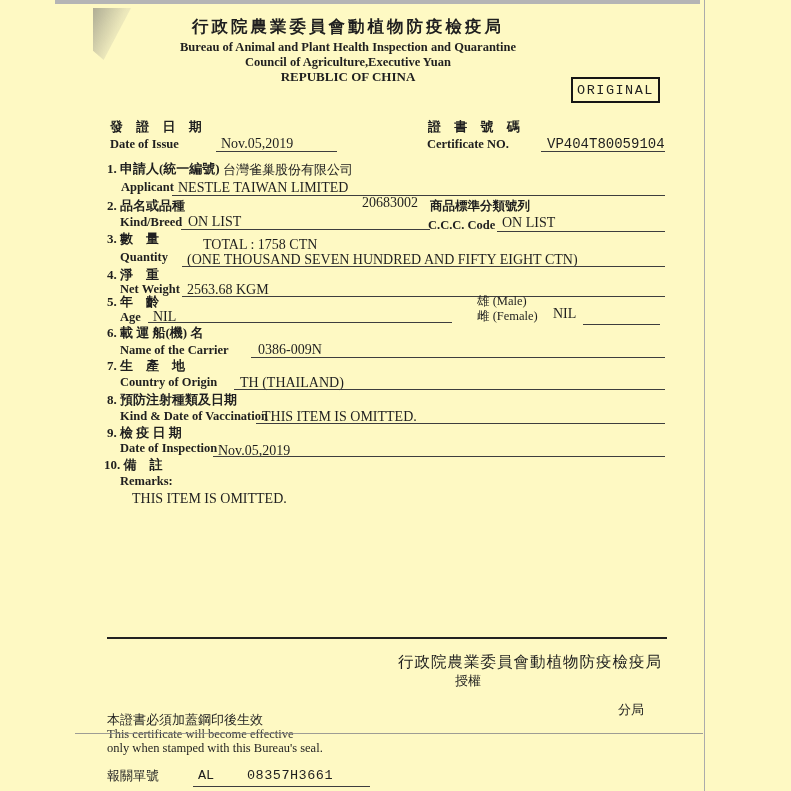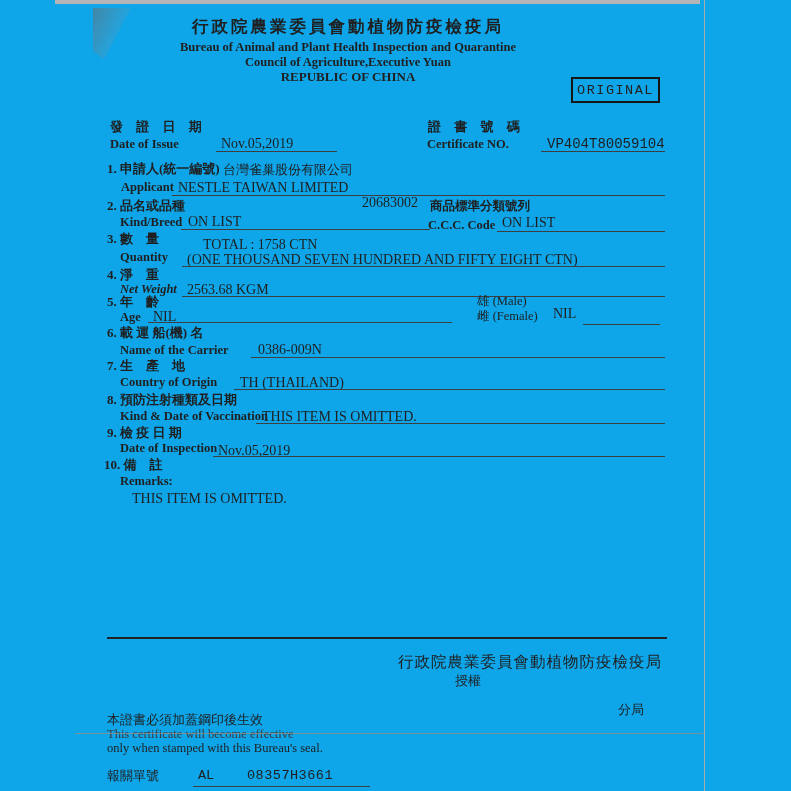--- a/index.html
+++ b/index.html
@@ -1,18 +1,18 @@
 <!DOCTYPE html>
 <html><head>
 <meta charset="utf-8">
 <style>
   html,body{margin:0;padding:0;background:#ffffff;}
   .scan{
     position:relative;width:791px;height:791px;overflow:hidden;
-    background:#0ea5e9;
+    background:#fef9c3;
     font-family:"Liberation Serif", serif;
     color:#1f1f1f;
   }
   .abs{position:absolute;line-height:1;white-space:nowrap;}
   .ctr{text-align:center;}
   .cjkb{font-weight:700;}
   .enb{font-weight:700;font-size:12.5px;}
   .val{font-size:14px;}
   .mono{font-family:"Liberation Mono", monospace;}
   .ul{position:absolute;height:0;border-bottom:1.2px solid #3e3e3e;}
@@ -77,21 +77,21 @@
   <div class="abs val" style="left:502px;top:216px;">ON LIST</div>
   <div class="ul" style="left:497px;top:231px;width:168px;"></div>
 
   <div class="abs cjkb" style="left:107px;top:232px;font-size:13px;"><span>3.</span> <span>數　量</span></div>
   <div class="abs val" style="left:203px;top:238px;">TOTAL : 1758 CTN</div>
   <div class="abs enb" style="left:120px;top:251px;">Quantity</div>
   <div class="abs val" style="left:187px;top:253px;">(ONE THOUSAND SEVEN HUNDRED AND FIFTY EIGHT CTN)</div>
   <div class="ul" style="left:182px;top:266px;width:483px;"></div>
 
   <div class="abs cjkb" style="left:107px;top:268px;font-size:13px;"><span>4.</span> <span>淨　重</span></div>
-  <div class="abs enb" style="left:120px;top:283px;font-style:italic;">Net Weight</div>
+  <div class="abs enb" style="left:120px;top:283px;">Net Weight</div>
   <div class="abs val" style="left:187px;top:283px;">2563.68 KGM</div>
   <div class="ul" style="left:182px;top:296px;width:483px;"></div>
 
   <div class="abs cjkb" style="left:107px;top:295px;font-size:13px;"><span>5.</span> <span>年　齡</span></div>
   <div class="abs" style="left:477px;top:295px;font-size:12.5px;">雄 (Male)</div>
   <div class="abs" style="left:477px;top:310px;font-size:12.5px;">雌 (Female)</div>
   <div class="abs val" style="left:553px;top:307px;">NIL</div>
   <div class="ul" style="left:583px;top:324px;width:77px;"></div>
   <div class="abs enb" style="left:120px;top:311px;">Age</div>
   <div class="abs val" style="left:153px;top:310px;">NIL</div>

